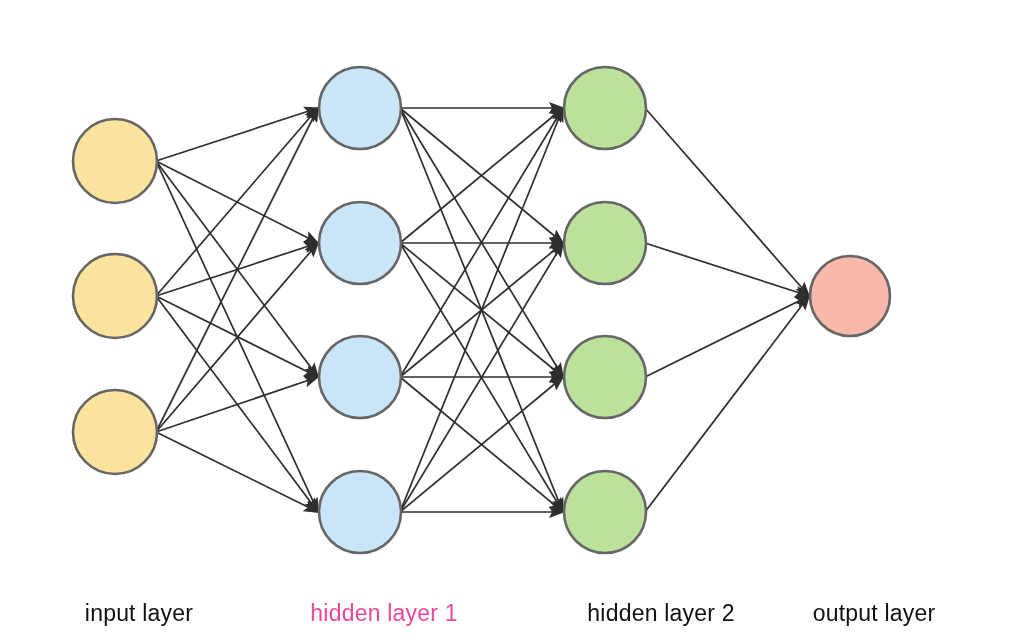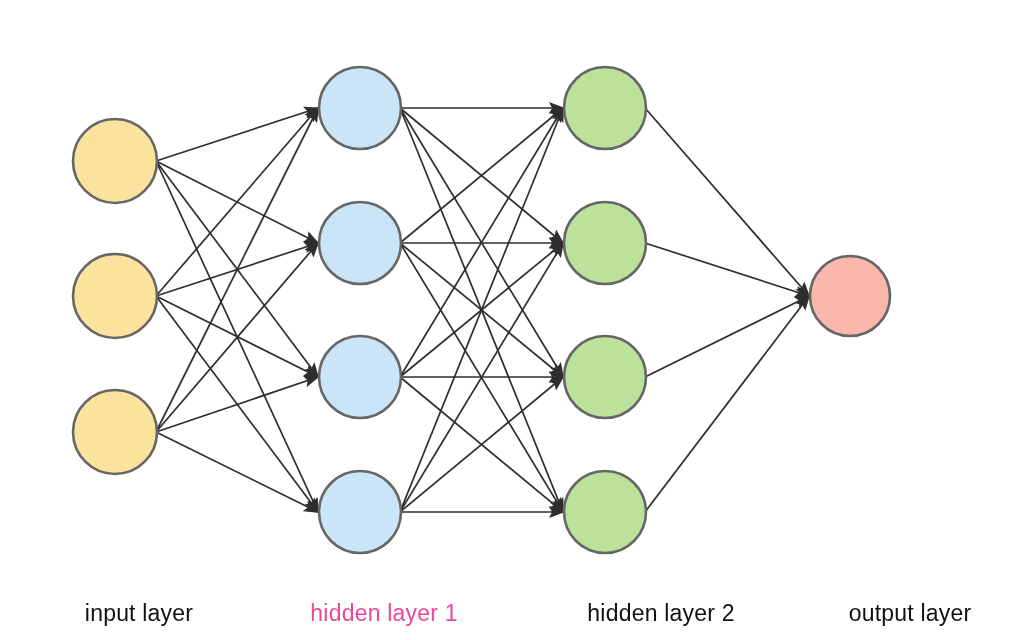--- a/index.html
+++ b/index.html
@@ -98,14 +98,14 @@
         <circle cx="605" cy="512" r="41" fill="#BCE19B" stroke="#666666" stroke-width="2.6"></circle>
       </g>
       <g>
         <circle cx="850" cy="296" r="40" fill="#FAB7AB" stroke="#666666" stroke-width="2.6"></circle>
       </g>
     </svg>
 
   <div class="layer-label" style="left: 115px; color: rgb(17, 17, 17);">input layer</div>
   <div class="layer-label" style="left: 360px; color: #ec4899;">hidden layer 1</div>
   <div class="layer-label" style="left: 637px; color: rgb(17, 17, 17);">hidden layer 2</div>
-  <div class="layer-label" style="left: 850px; color: rgb(17, 17, 17); margin-left: 36px;">output layer</div>
+  <div class="layer-label" style="left: 850px; color: rgb(17, 17, 17);">output layer</div>
 </div>
 
 </body></html>

